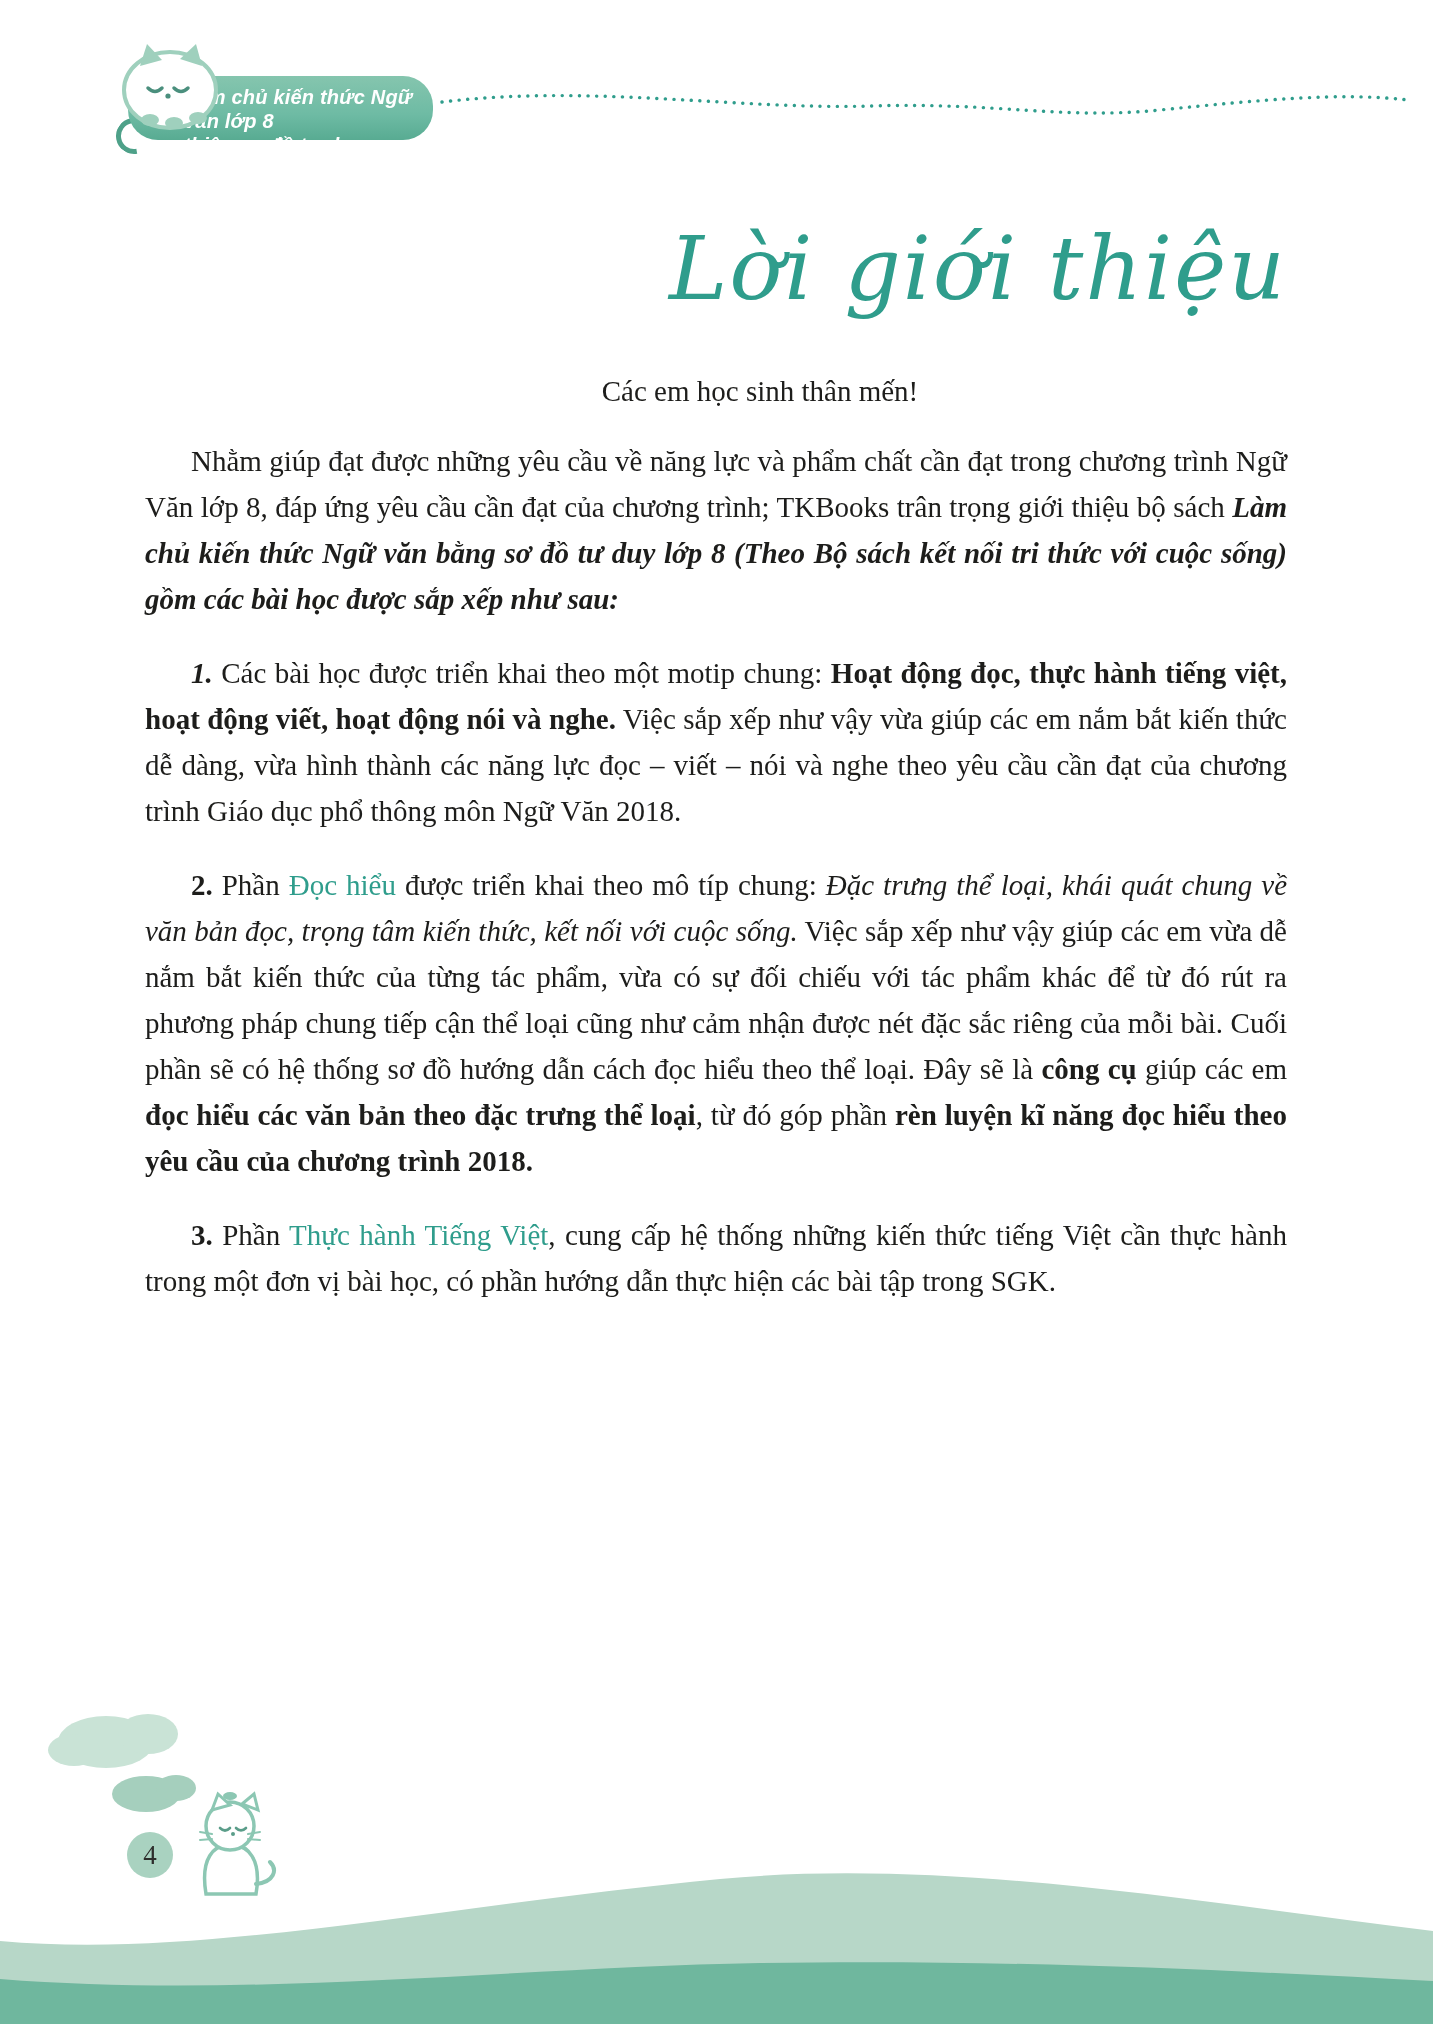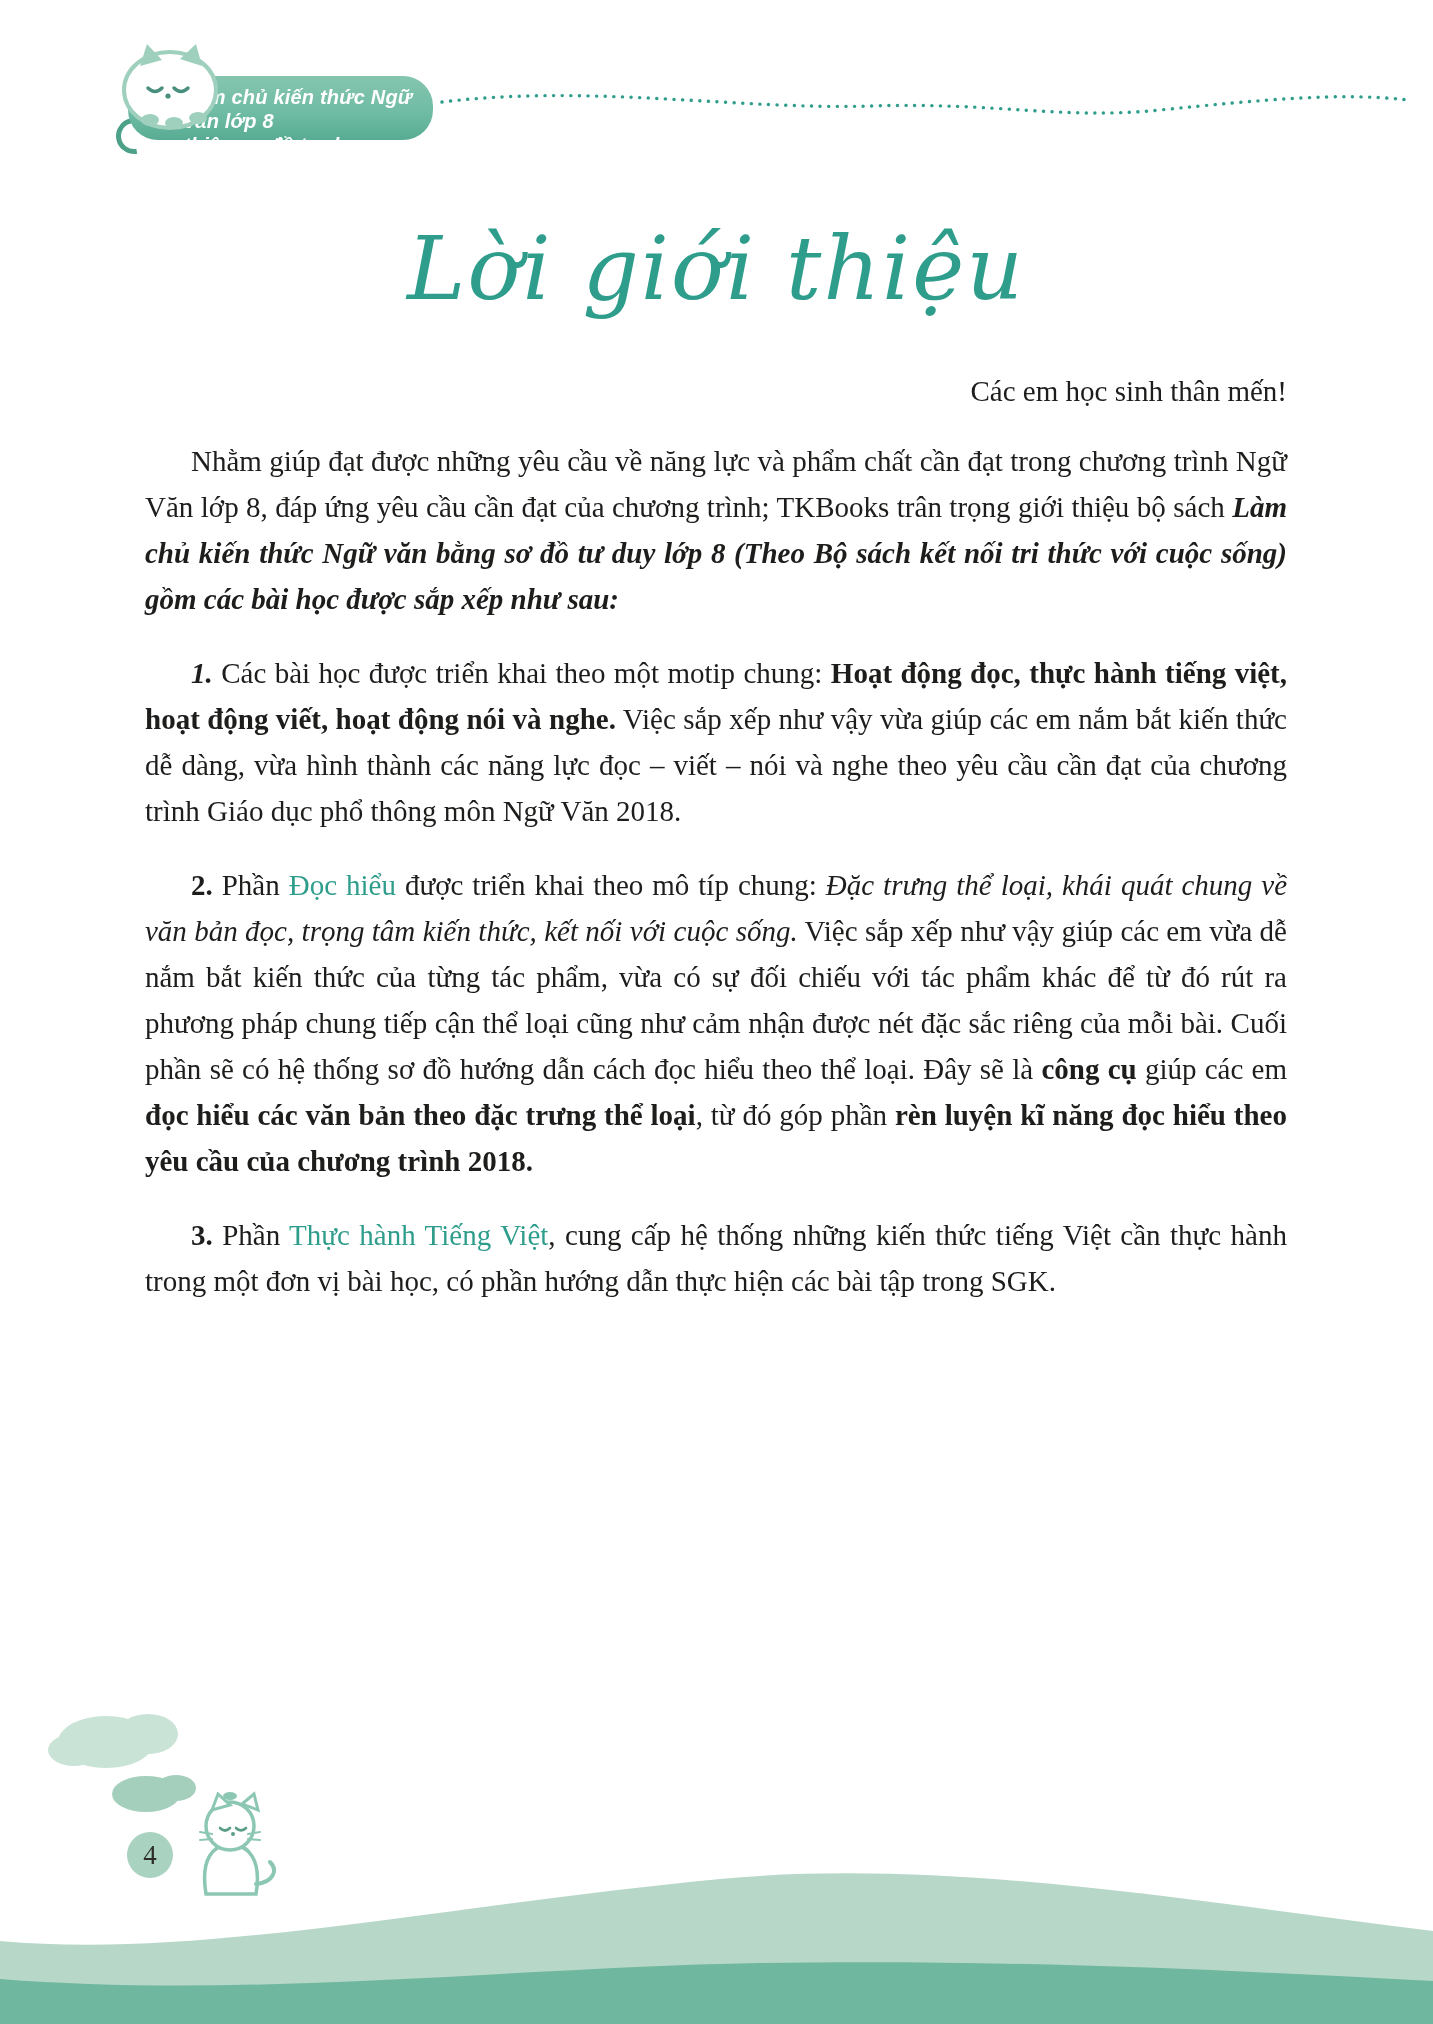--- a/index.html
+++ b/index.html
@@ -37,35 +37,35 @@
     border:5px solid #4ea189;border-radius:50%;
     border-top-color:transparent;border-right-color:transparent;
     transform:rotate(35deg);
   }
   .mascot-top{position:absolute;left:112px;top:34px;width:118px;height:104px;}
   .dotted-line{position:absolute;left:440px;top:80px;width:970px;height:44px;}
   
   .content{position:absolute;left:145px;top:214px;width:1142px;}
   .title{
     margin:0 0 44px 0;
-    text-align:center;
+    text-align:right;
     font-size:88px;line-height:110px;
     font-style:italic;font-weight:400;
     color:var(--accent-green);
     font-family:"DejaVu Serif","Liberation Serif",serif;
     letter-spacing:2px;
   }
   
   .para{
     margin:0 0 28px 0;
     font-size:29px;line-height:46px;
     text-align:justify;
     text-indent:46px;
   }
-  .para.greeting{text-align:right;text-indent:88px;margin-bottom:24px;}
+  .para.greeting{text-align:center;text-indent:88px;margin-bottom:24px;}
   .seg-normal{}
   .seg-bold{font-weight:bold;}
   .seg-italic{font-style:italic;}
   .seg-bold-italic{font-weight:bold;font-style:italic;}
   .seg-green-bold{font-weight:normal;color:var(--accent-green);}
   
   .clouds{position:absolute;left:36px;top:1690px;width:200px;height:140px;}
   .mascot-bottom{position:absolute;left:182px;top:1788px;width:120px;height:110px;z-index:3;}
   .wave{position:absolute;left:0;bottom:0;width:1433px;height:175px;z-index:1;}
   .page-number{

